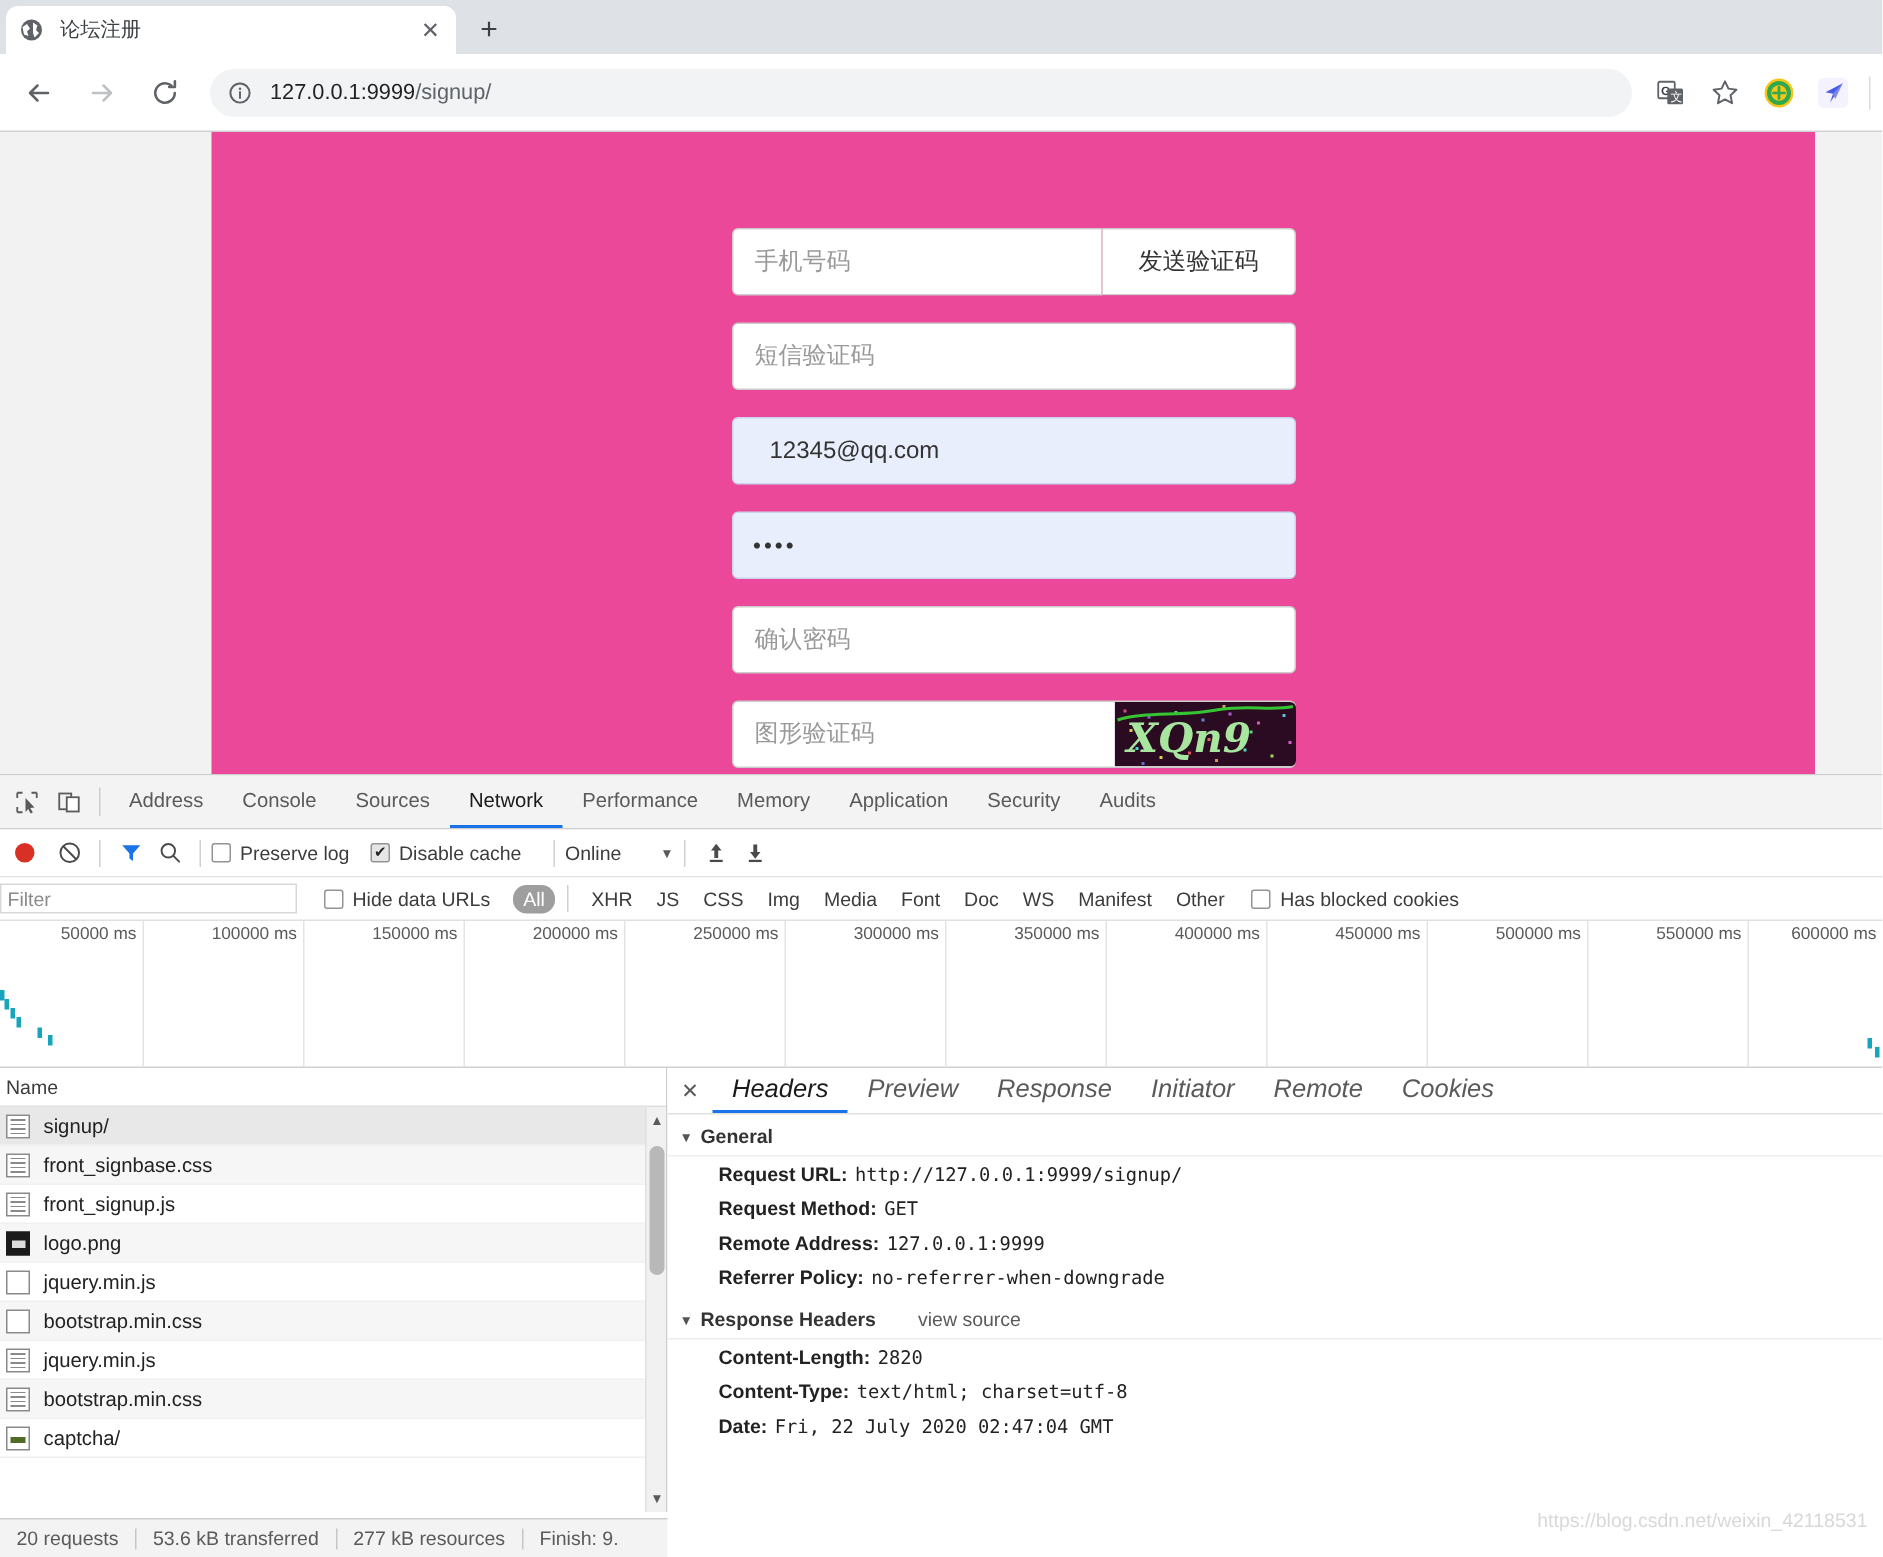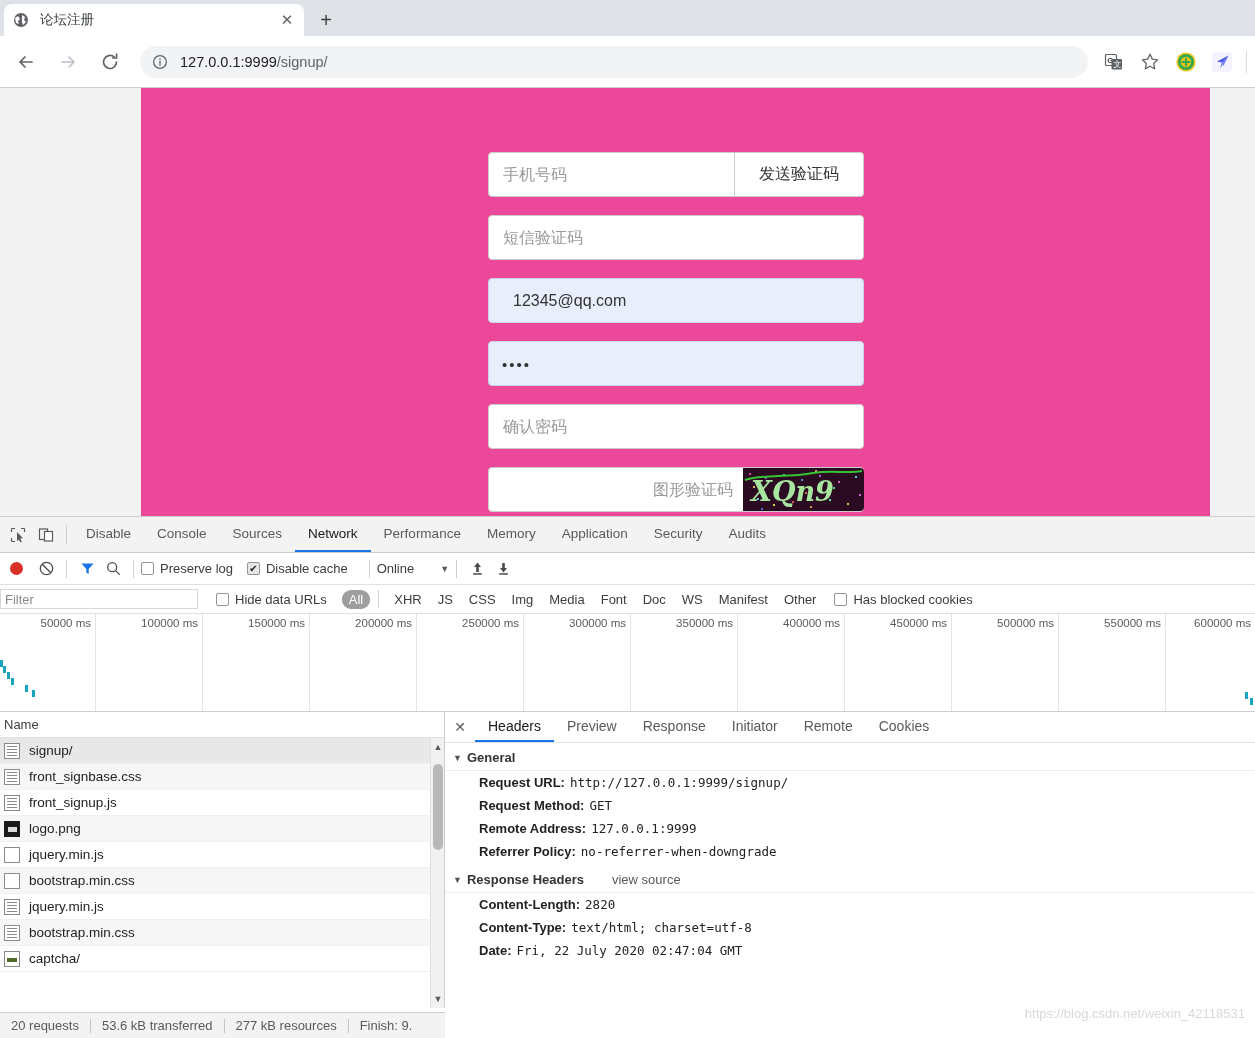--- a/index.html
+++ b/index.html
@@ -110,21 +110,21 @@
     border-radius: 0 4px 4px 0;
     background: #ffffff; color: #333; font-size: 16px;
     display: flex; align-items: center; justify-content: center;
     cursor: pointer;
     font-family: "Liberation Sans", sans-serif;
   }
   .pw-dots {
     position: absolute; left: 14px; top: 50%; transform: translateY(-50%);
     font-size: 15px; letter-spacing: 2px; color: #333; pointer-events: none;
   }
-  .captcha-row .inp { padding-right: 130px; text-align: right; }
+  .captcha-row .inp { padding-right: 130px; }
   .captcha-img {
     position: absolute; right: 0; top: 1px; width: 121px; height: 43px;
     border-radius: 0 4px 4px 0; overflow: hidden;
   }
 
   
   .devtools {
     position: absolute; left: 0; top: 516px; width: 1255px; height: 522px;
     background: #ffffff; border-top: 1px solid #cdcdcd;
     font-family: "Liberation Sans", sans-serif;
@@ -265,22 +265,23 @@
   .det-tabbar {
     height: 31px; border-bottom: 1px solid #e0e0e0;
     display: flex; align-items: stretch; background: #fff;
   }
   .det-close {
     width: 30px; display: flex; align-items: center; justify-content: center;
     font-size: 14px; color: #5a5a5a; cursor: pointer;
   }
   .det-tab {
     display: flex; align-items: center; padding: 0 13px;
-    font-size: 14px; color: #5a5a5a; cursor: pointer;
+    font-size: 17px; color: #5a5a5a; cursor: pointer;
     border-bottom: 2px solid transparent;
+    font-style: italic;
   }
   .det-tab.active { color: #1a1a1a; border-bottom-color: #1a73e8; }
 
   .det-body { flex: 1; overflow: hidden; padding-top: 2px; }
   .sect-head {
     display: flex; align-items: center; padding: 5px 0 5px 8px;
     font-size: 13px; font-weight: bold; color: #333;
     border-bottom: 1px solid #ededed; cursor: pointer;
   }
   .tri { font-size: 9px; margin-right: 5px; color: #555; }
@@ -470,21 +471,21 @@
           <path d="M7 5 L13 11.3 L10.2 11.6 L11.9 14.6 L10.4 15.4 L8.8 12.4 L7 14.3 Z" fill="#5a5a5a" stroke="none"></path>
         </svg>
       </div>
       <div class="dt-tool-icon">
         <svg width="16" height="16" viewBox="0 0 16 16" fill="none" stroke="#5a5a5a" stroke-width="1.2">
           <rect x="1.5" y="2" width="8" height="10.5"></rect>
           <rect x="6.5" y="4.5" width="8" height="9.5" fill="#fff"></rect>
         </svg>
       </div>
       <div class="dt-sep"></div>
-      <div class="dt-tab">Disable</div>
+      <div class="dt-tab">Address</div>
       <div class="dt-tab">Console</div>
       <div class="dt-tab">Sources</div>
       <div class="dt-tab active">Network</div>
       <div class="dt-tab">Performance</div>
       <div class="dt-tab">Memory</div>
       <div class="dt-tab">Application</div>
       <div class="dt-tab">Security</div>
       <div class="dt-tab">Audits</div>
     </div>
 

